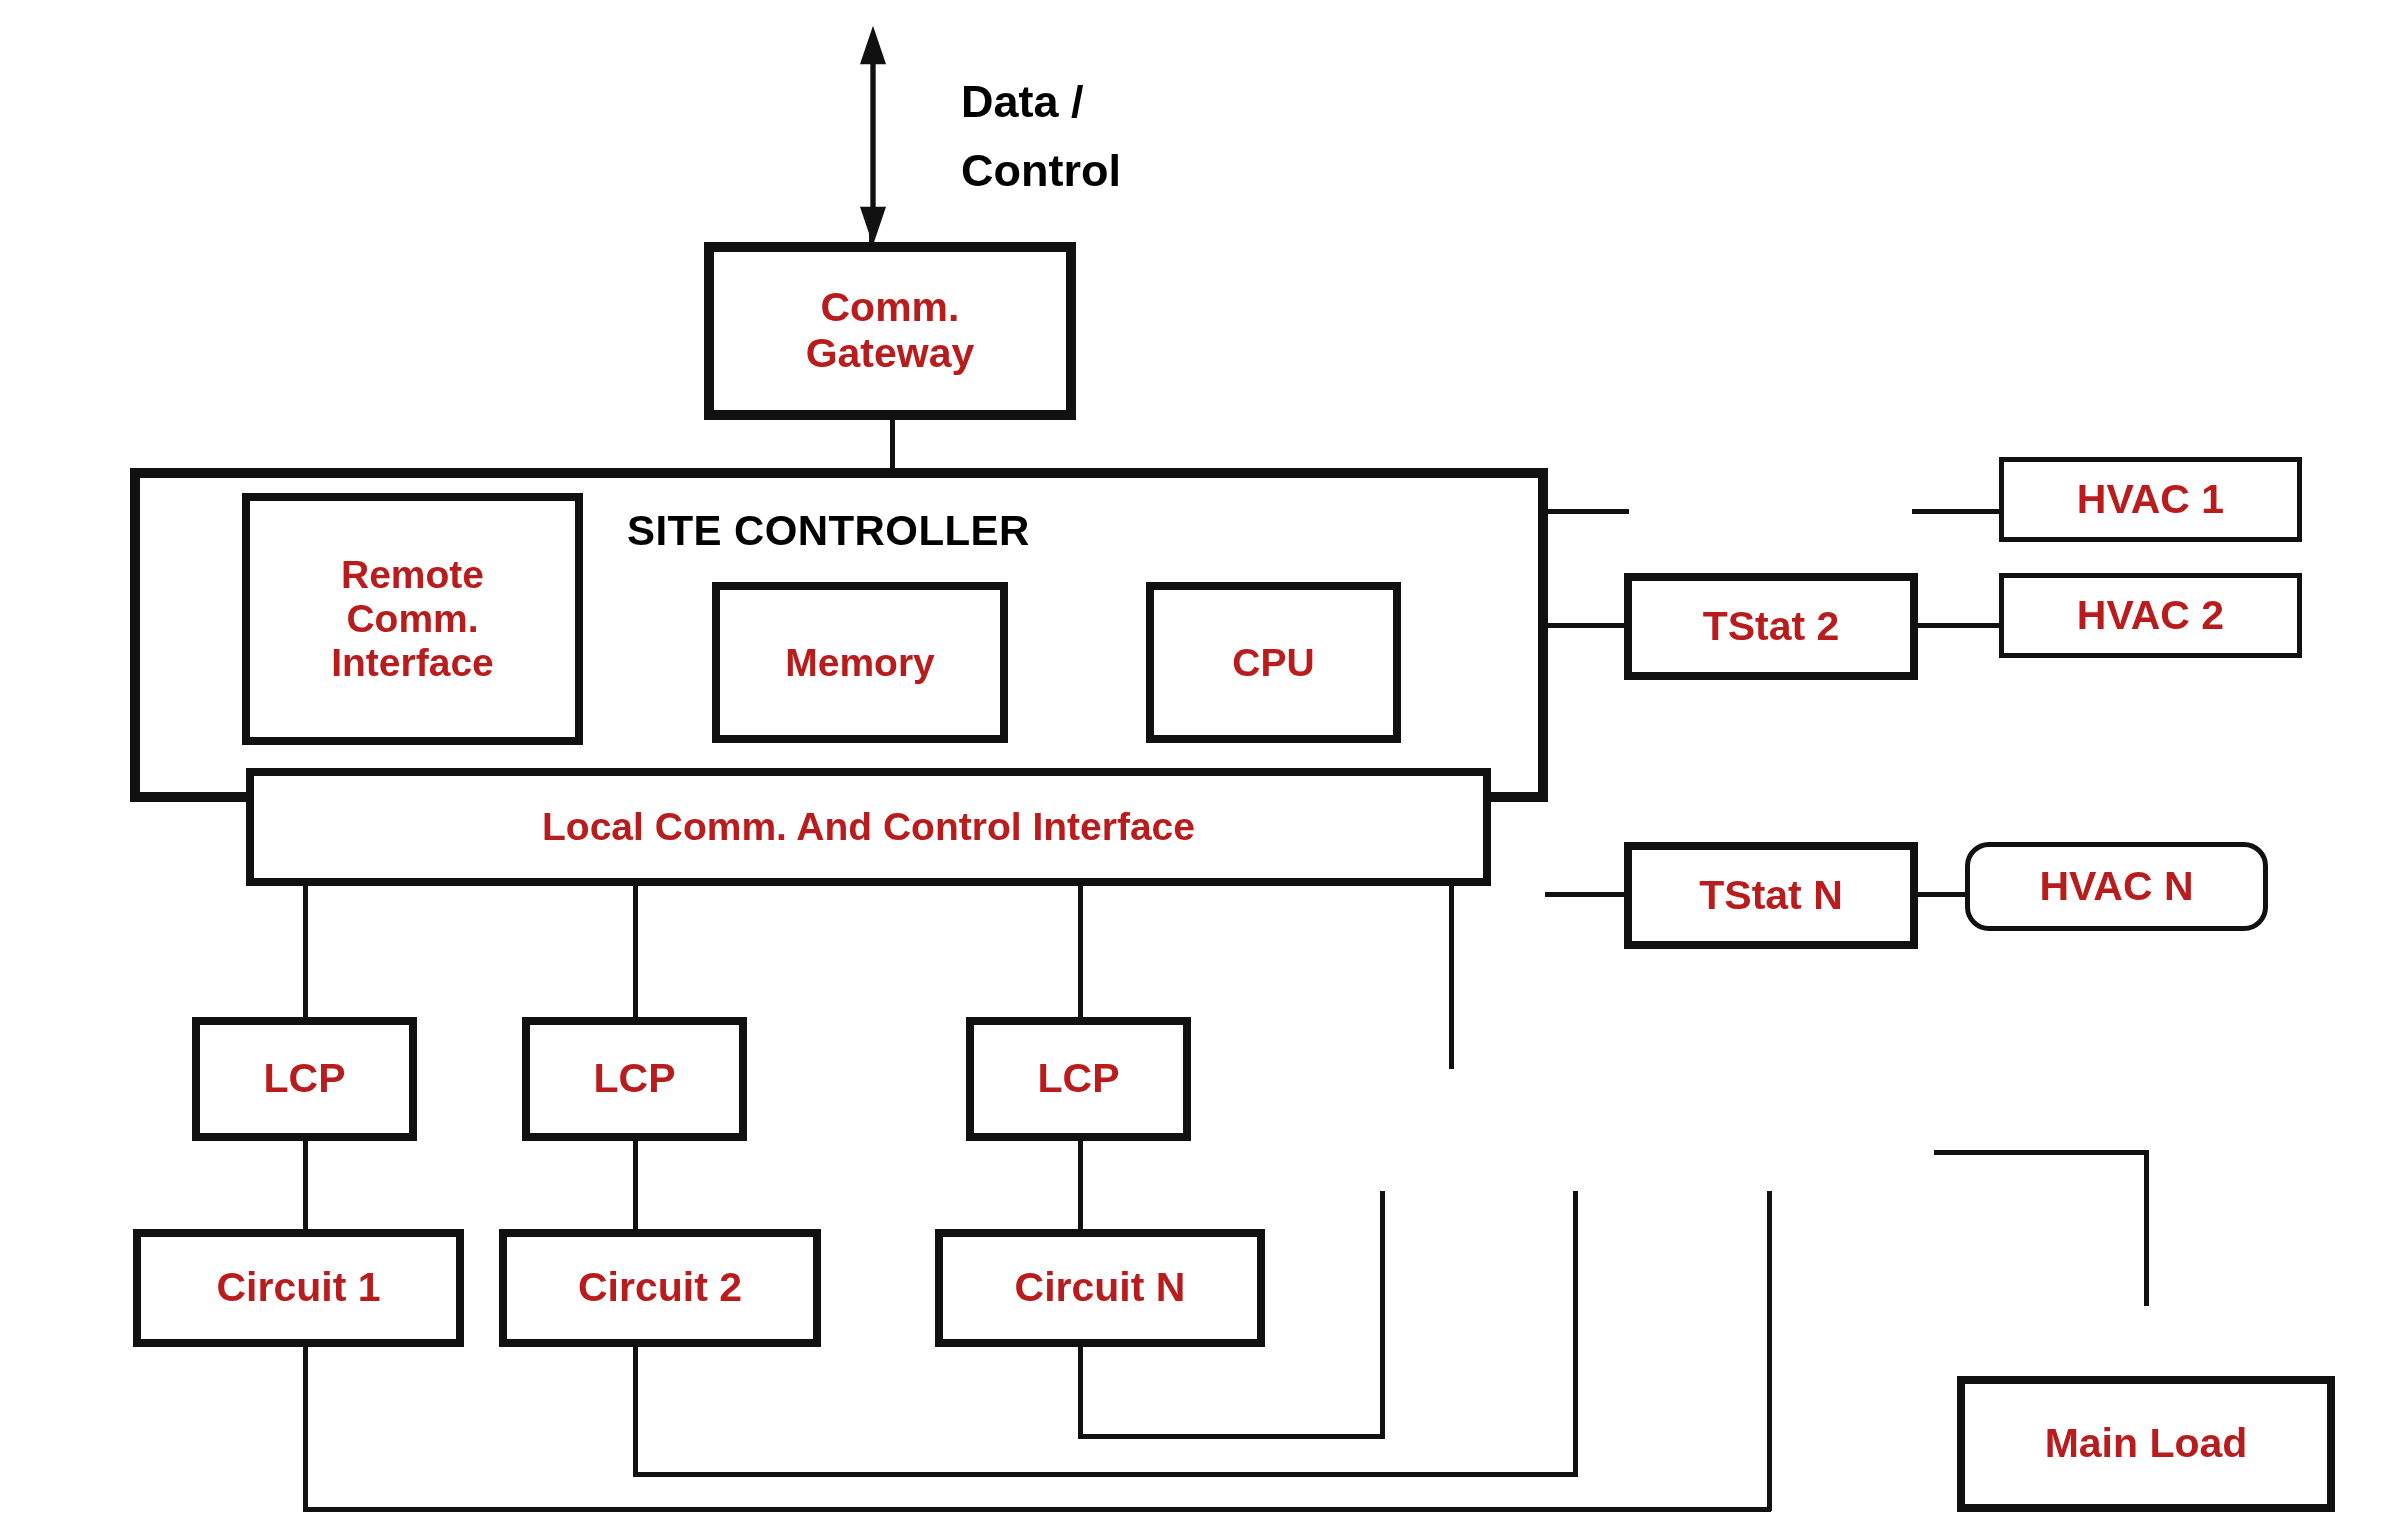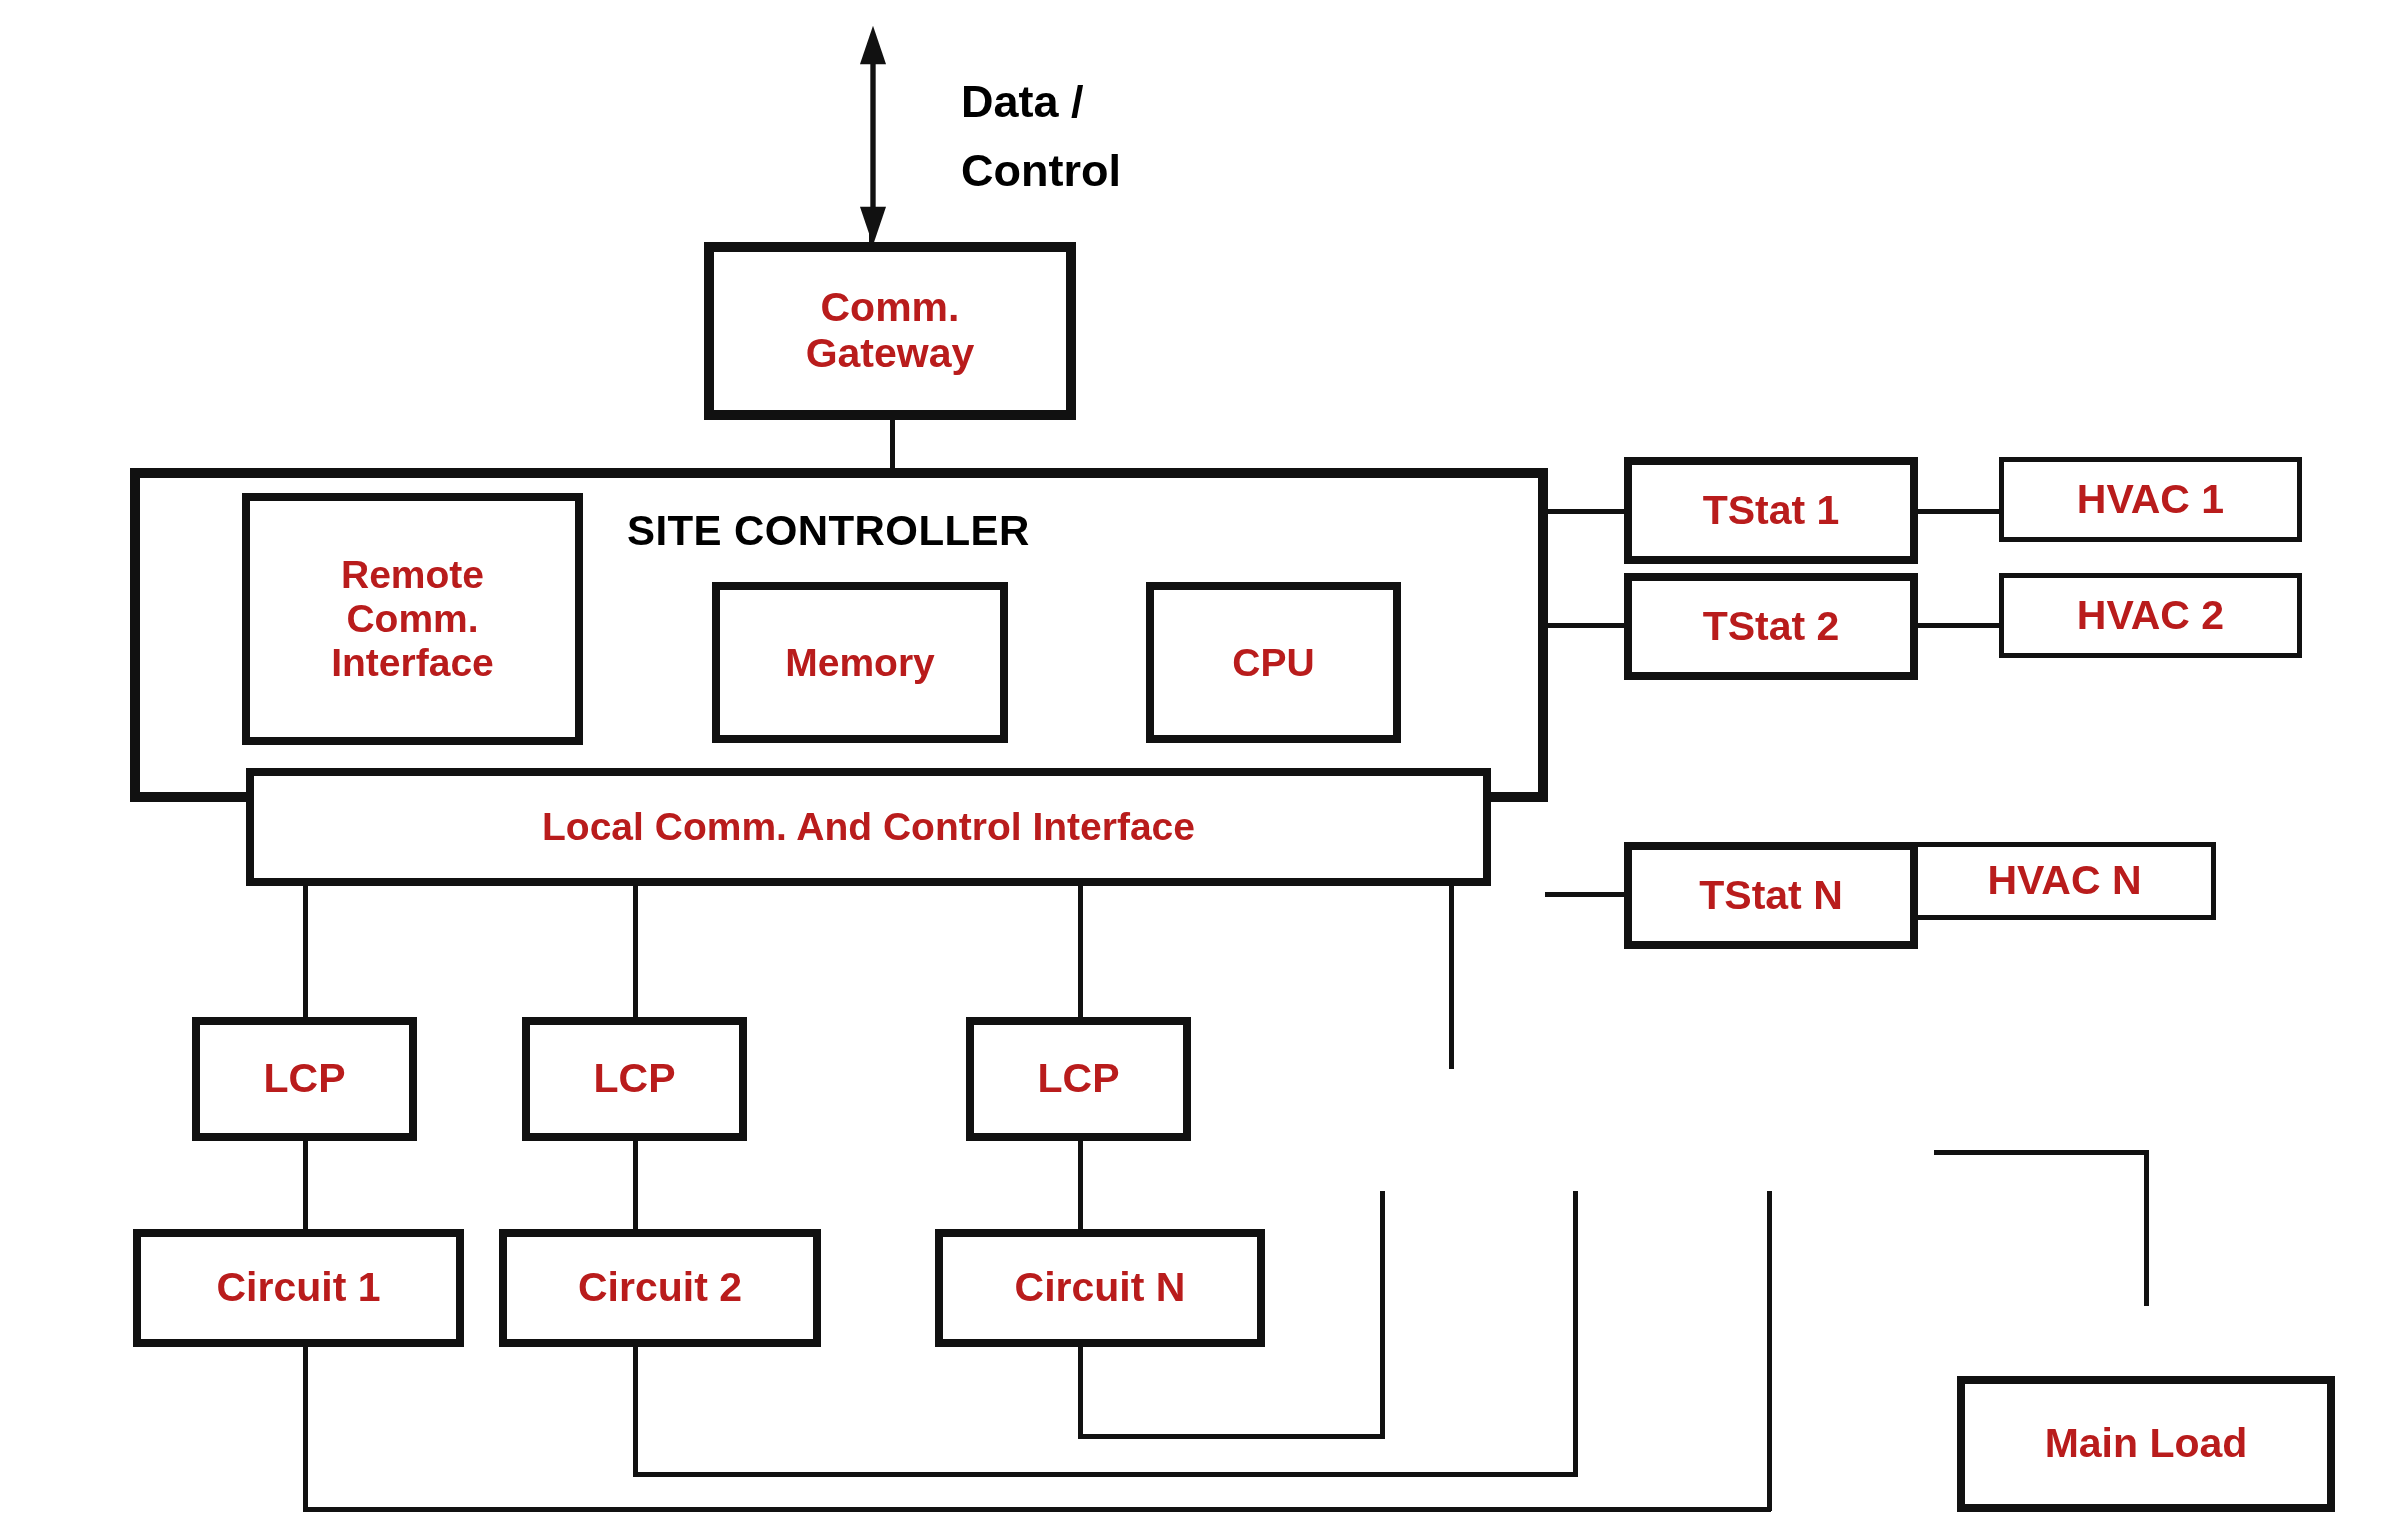--- a/index.html
+++ b/index.html
@@ -121,23 +121,20 @@
 
   <div class="box fs-mid" style="left:1146px; top:582px; width:255px; height:161px;">
     <span>CPU</span>
   </div>
 
   <div class="box fs-mid" style="left:246px; top:768px; width:1245px; height:118px;">
     <span>Local Comm. And Control Interface</span>
   </div>
 
   <div class="ln h" style="left:1545px; top:509px; width:84px;"></div>
-  <div class="box fs-big" style="left:1624px; top:457px; width:294px; height:107px;">
-    <span>TStat 1</span>
-  </div>
   <div class="ln h" style="left:1912px; top:509px; width:91px;"></div>
   <div class="box thin fs-big" style="left:1999px; top:457px; width:303px; height:85px;">
     <span>HVAC 1</span>
   </div>
 
   <div class="ln h" style="left:1545px; top:623px; width:84px;"></div>
   <div class="box fs-big" style="left:1624px; top:573px; width:294px; height:107px;">
     <span>TStat 2</span>
   </div>
   <div class="ln h" style="left:1912px; top:623px; width:91px;"></div>
@@ -149,21 +146,21 @@
     <span class="dot"></span>
     <span class="dot"></span>
     <span class="dot"></span>
   </div>
 
   <div class="ln h" style="left:1545px; top:892px; width:84px;"></div>
   <div class="box fs-big" style="left:1624px; top:842px; width:294px; height:107px;">
     <span>TStat N</span>
   </div>
   <div class="ln h" style="left:1912px; top:892px; width:91px;"></div>
-  <div class="box thin fs-big" style="left:1913px; top:842px; width:303px; height:78px;">
+  <div class="box thin fs-big" style="left:1965px; top:842px; width:303px; height:89px;border-radius:24px;">
     <span>HVAC N</span>
   </div>
 
   <div class="ln v" style="left:303px; top:800px; height:220px;"></div>
   <div class="ln v" style="left:633px; top:800px; height:220px;"></div>
   <div class="ln v" style="left:1078px; top:800px; height:220px;"></div>
   <div class="ln v" style="left:1449px; top:800px; height:269px;"></div>
 
   <div class="box fs-big" style="left:192px; top:1017px; width:225px; height:124px;">
     <span>LCP</span>

